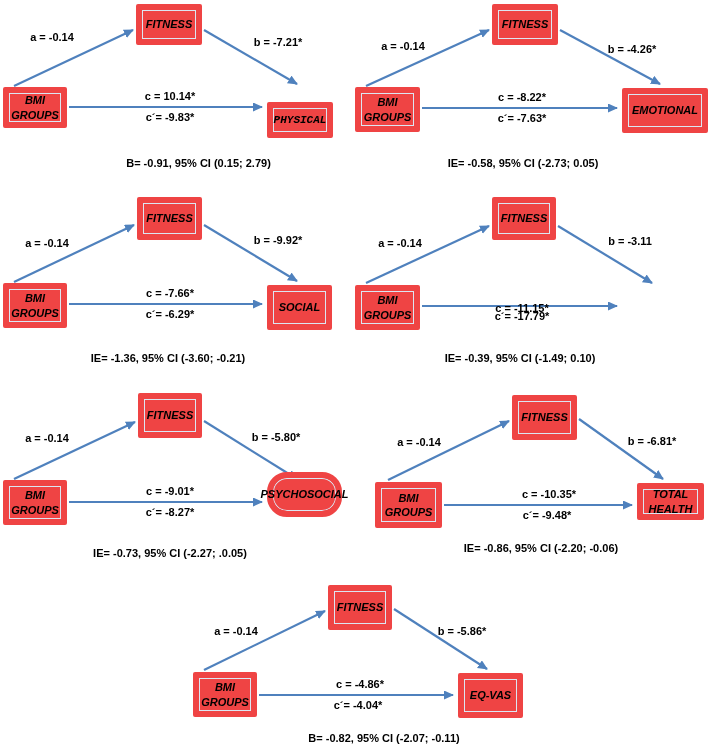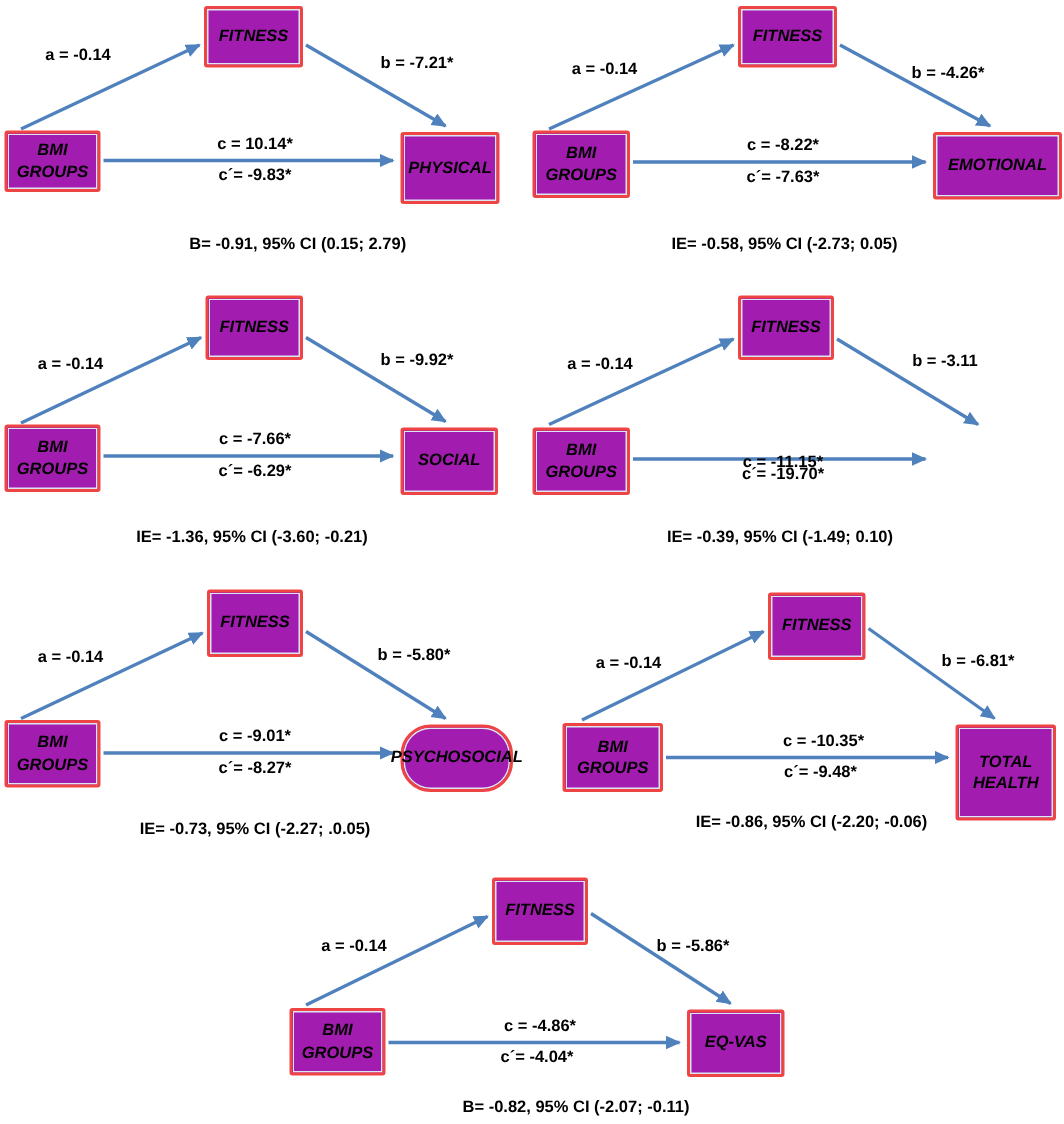--- a/index.html
+++ b/index.html
@@ -15,23 +15,23 @@
   }
   #arrow-layer {
     position: absolute; left: 0; top: 0;
     width: 709px; height: 749px;
     z-index: 1;
   }
   .node {
     position: absolute;
     z-index: 2;
     box-sizing: border-box;
-    border: 2px solid #ef4444;
+    border: 6px solid #ef4444;
     border-radius: 2px;
-    background: #a21caf;
+    background: #ef4444;
     display: flex;
     align-items: center;
     justify-content: center;
     text-align: center;
     font-weight: bold;
     font-style: italic;
     font-size: 11px;
     line-height: 1.3;
     color: #000000;
     white-space: pre-line;
@@ -84,21 +84,21 @@
     <line x1="444" y1="505" x2="632" y2="505" stroke="#4f81bd" stroke-width="2.2" marker-end="url(#ah)"></line>
 
     <line x1="204" y1="670" x2="325" y2="611" stroke="#4f81bd" stroke-width="2.2" marker-end="url(#ah)"></line>
     <line x1="394" y1="609" x2="487" y2="669" stroke="#4f81bd" stroke-width="2.2" marker-end="url(#ah)"></line>
     <line x1="259" y1="695" x2="453" y2="695" stroke="#4f81bd" stroke-width="2.2" marker-end="url(#ah)"></line>
   </svg>
 
   <div class="node" style="left:136px;top:4px;width:66px;height:41px;">FITNESS</div>
   <div class="node" style="left:3px;top:87px;width:64px;height:41px;">BMI
 GROUPS</div>
-  <div class="node" style="left:267px;top:88px;width:66px;height:48px;">PHYSICAL</div>
+  <div class="node" style="left:267px;top:102px;width:66px;height:36px;font-family:Liberation Mono, monospace;">PHYSICAL</div>
   <div class="plabel" style="left:52px;top:37px;">a = -0.14</div>
   <div class="plabel" style="left:278px;top:42px;">b = -7.21*</div>
   <div class="plabel" style="left:170px;top:96px;">c = 10.14*</div>
   <div class="plabel" style="left:170px;top:117px;">c´= -9.83*</div>
   <div class="caption" style="left:175px;top:163px;padding-left:47px;">B= -0.91, 95% CI (0.15; 2.79)</div>
 
   <div class="node" style="left:492px;top:4px;width:66px;height:41px;">FITNESS</div>
   <div class="node" style="left:355px;top:87px;width:65px;height:45px;">BMI
 GROUPS</div>
   <div class="node" style="left:622px;top:88px;width:86px;height:45px;">EMOTIONAL</div>
@@ -117,37 +117,37 @@
   <div class="plabel" style="left:170px;top:293px;">c = -7.66*</div>
   <div class="plabel" style="left:170px;top:314px;">c´= -6.29*</div>
   <div class="caption" style="left:168px;top:358px;">IE= -1.36, 95% CI (-3.60; -0.21)</div>
 
   <div class="node" style="left:492px;top:197px;width:64px;height:43px;">FITNESS</div>
   <div class="node" style="left:355px;top:285px;width:65px;height:45px;">BMI
 GROUPS</div>
   <div class="plabel" style="left:400px;top:243px;">a = -0.14</div>
   <div class="plabel" style="left:630px;top:241px;">b = -3.11</div>
   <div class="plabel" style="left:522px;top:295px;margin-top:13px;">c = -11.15*</div>
-  <div class="plabel" style="left:522px;top:316px;">c´= -19.70*</div>
+  <div class="plabel" style="left:522px;top:316px;">c´= -17.79*</div>
   <div class="caption" style="left:520px;top:358px;">IE= -0.39, 95% CI (-1.49; 0.10)</div>
 
   <div class="node" style="left:138px;top:393px;width:64px;height:45px;">FITNESS</div>
   <div class="node" style="left:3px;top:480px;width:64px;height:45px;">BMI
 GROUPS</div>
-  <div class="node" style="left:267px;top:483px;width:75px;height:45px;border-radius:20px;">PSYCHOSOCIAL</div>
+  <div class="node" style="left:267px;top:472px;width:75px;height:45px;border-radius:20px;">PSYCHOSOCIAL</div>
   <div class="plabel" style="left:47px;top:438px;">a = -0.14</div>
   <div class="plabel" style="left:276px;top:437px;">b = -5.80*</div>
   <div class="plabel" style="left:170px;top:491px;">c = -9.01*</div>
   <div class="plabel" style="left:170px;top:512px;">c´= -8.27*</div>
   <div class="caption" style="left:170px;top:553px;">IE= -0.73, 95% CI (-2.27; .0.05)</div>
 
   <div class="node" style="left:512px;top:395px;width:65px;height:45px;">FITNESS</div>
   <div class="node" style="left:375px;top:482px;width:67px;height:46px;">BMI
 GROUPS</div>
-  <div class="node" style="left:637px;top:483px;width:67px;height:64px;">TOTAL
+  <div class="node" style="left:637px;top:483px;width:67px;height:37px;">TOTAL
 HEALTH</div>
   <div class="plabel" style="left:419px;top:442px;">a = -0.14</div>
   <div class="plabel" style="left:652px;top:441px;">b = -6.81*</div>
   <div class="plabel" style="left:549px;top:494px;">c = -10.35*</div>
   <div class="plabel" style="left:547px;top:515px;">c´= -9.48*</div>
   <div class="caption" style="left:541px;top:548px;">IE= -0.86, 95% CI (-2.20; -0.06)</div>
 
   <div class="node" style="left:328px;top:585px;width:64px;height:45px;">FITNESS</div>
   <div class="node" style="left:193px;top:672px;width:64px;height:45px;">BMI
 GROUPS</div>

